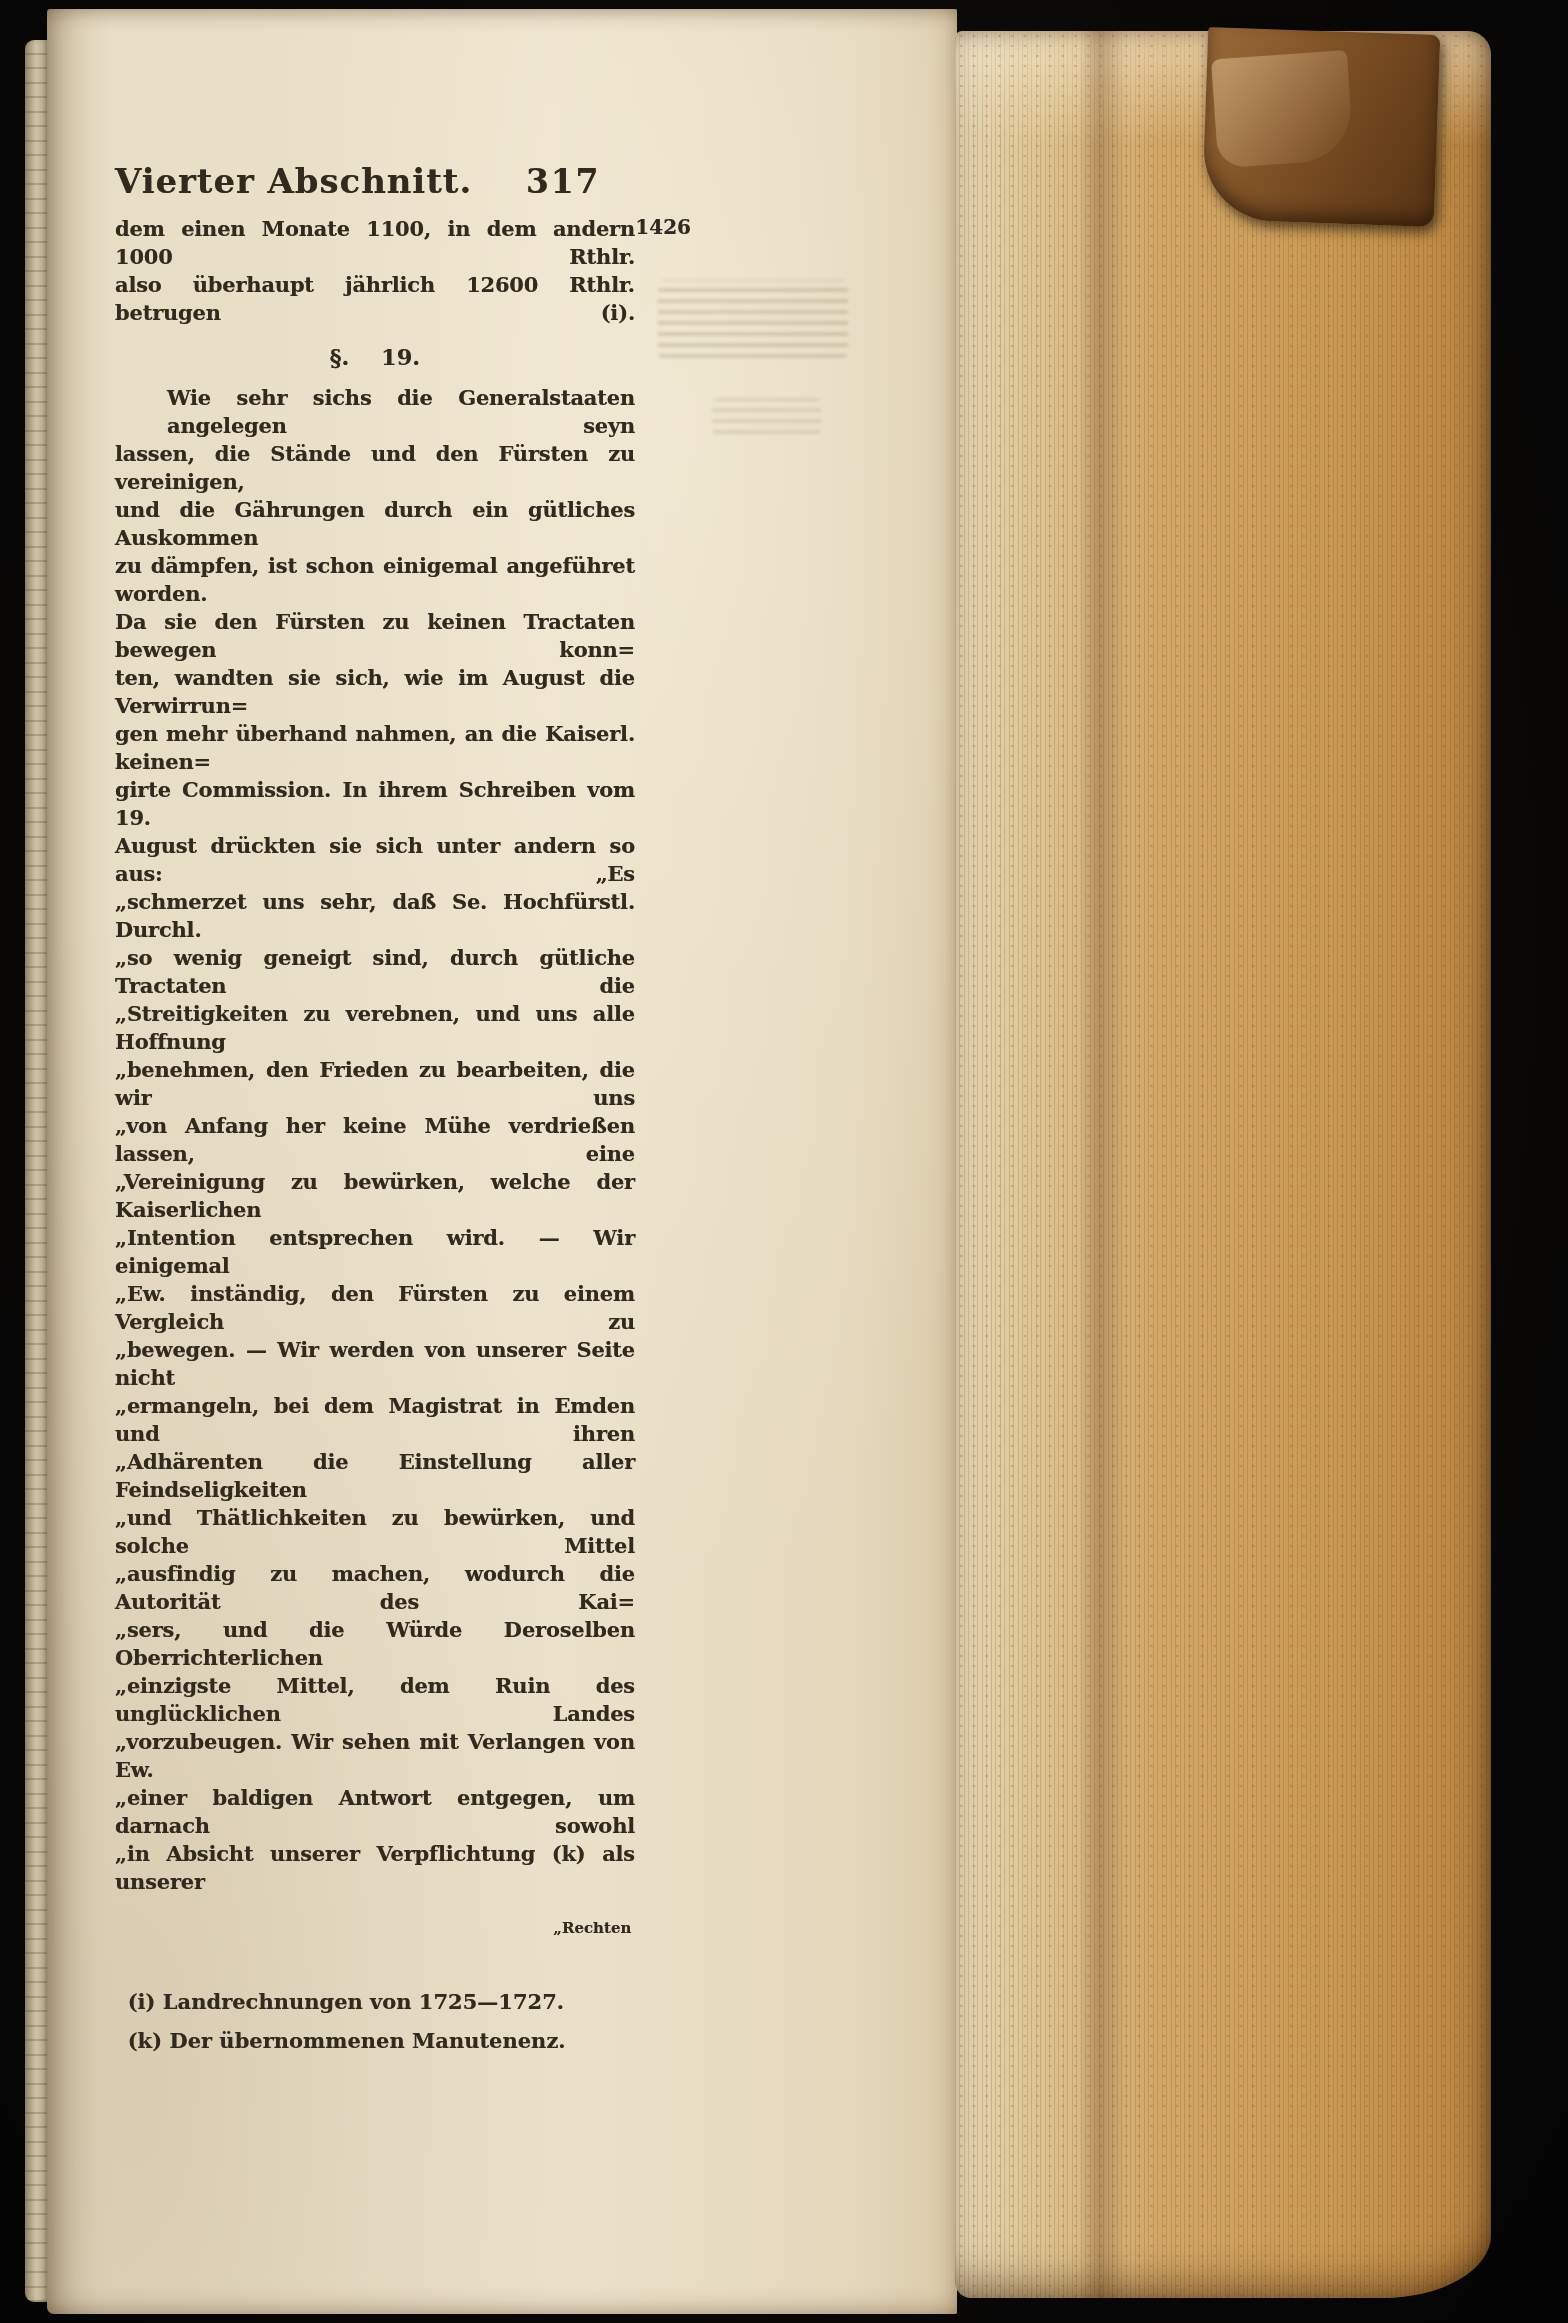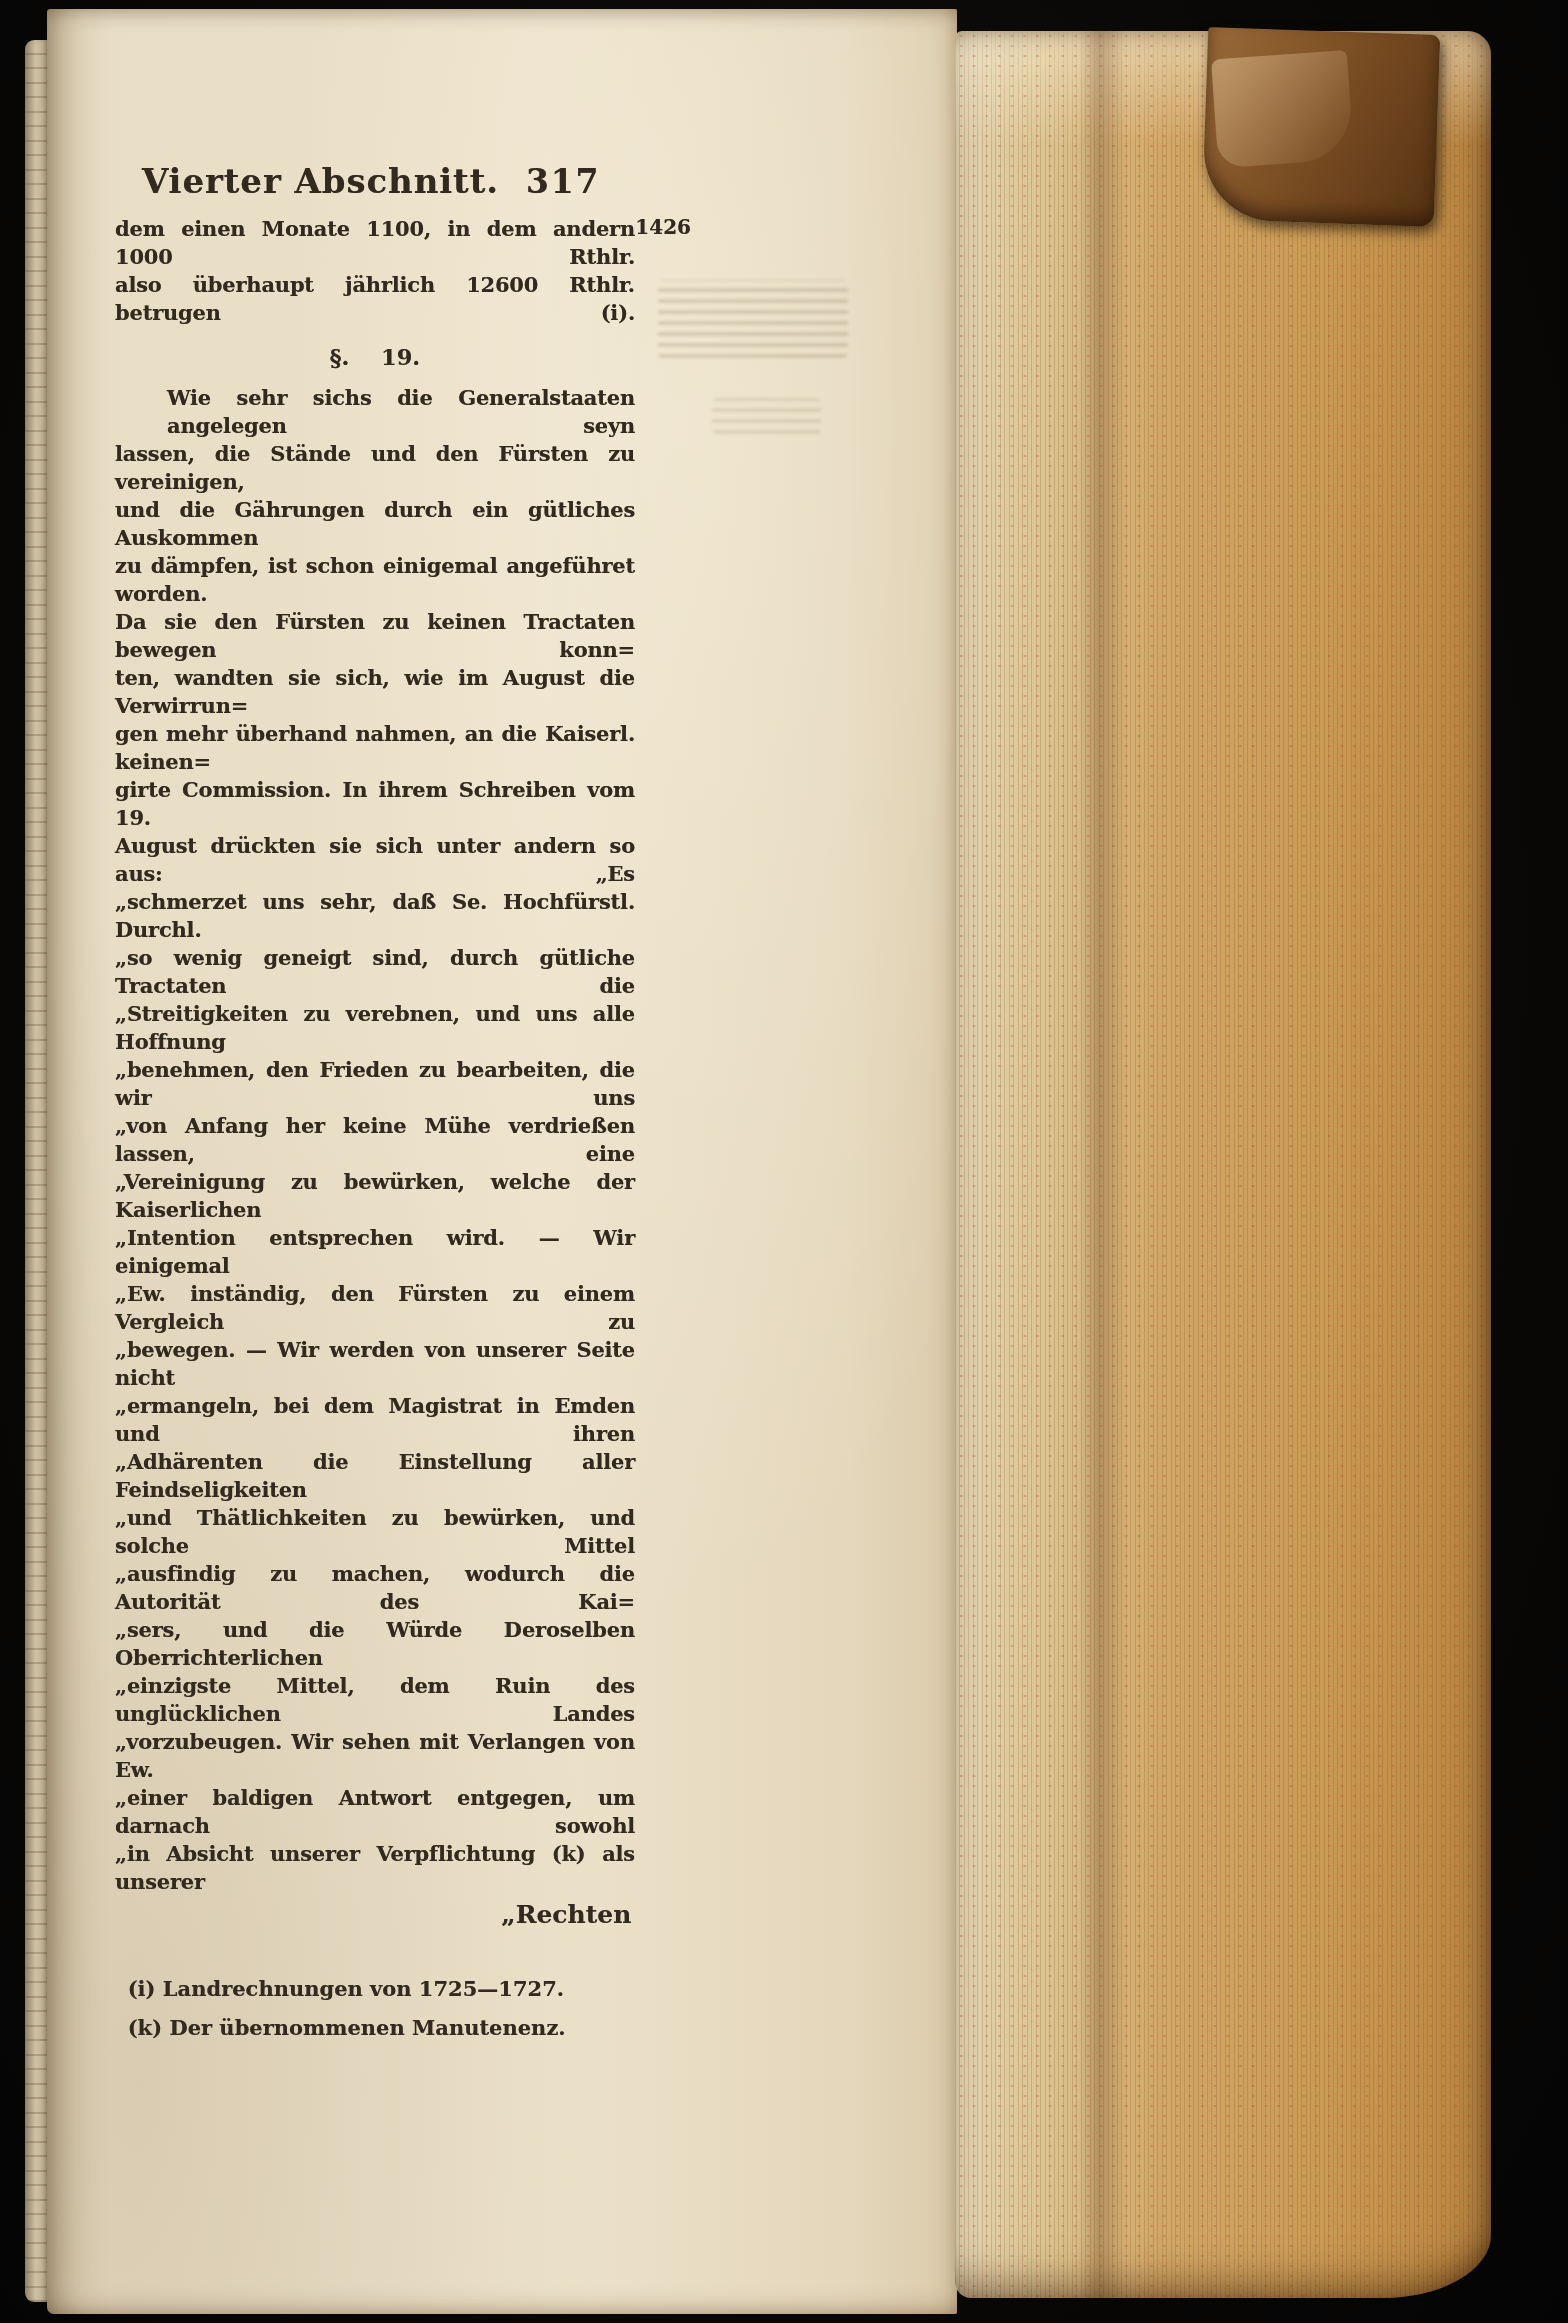--- a/index.html
+++ b/index.html
@@ -49,21 +49,21 @@
   .text-col{
     position:relative;
     margin:152px 0 0 68px;
     width:520px;
     color:#322a1f;
     font-weight:700;
     text-shadow:0 0 0.5px rgba(50,40,25,.55);
   }
 
   .page-header{display:flex;align-items:baseline;}
-  .section-title{flex:1;text-align:center;font-size:34px;letter-spacing:0.9px;}
+  .section-title{flex:1;text-align:left;font-size:34px;letter-spacing:0.9px;}
   .page-number{width:109px;text-align:left;font-size:33px;letter-spacing:1.8px;}
 
   .intro{margin-top:14px;position:relative;}
   .line{
     font-size:21px;line-height:28px;
     text-align:justify;text-align-last:justify;
     letter-spacing:-0.2px;
     white-space:normal;
   }
   .margin-year{
@@ -73,22 +73,22 @@
 
   .section-mark{
     margin-top:16.3px;
     text-align:center;font-size:22.6px;line-height:28px;white-space:pre;
   }
 
   .body-block{margin-top:12.7px;}
   .indent{padding-left:52px;}
 
   .catchword{
-    margin-top:5px;
-    font-size:25px;line-height:28px;
+    margin-top:18px;
+    font-size:15px;line-height:28px;
     text-align:right;padding-right:3.6px;
   }
 
   .footnotes{margin-top:40px;padding-left:12.7px;}
   .footnote{
     font-size:21px;line-height:39px;
     text-align:left;text-align-last:left;
   }
 
   

